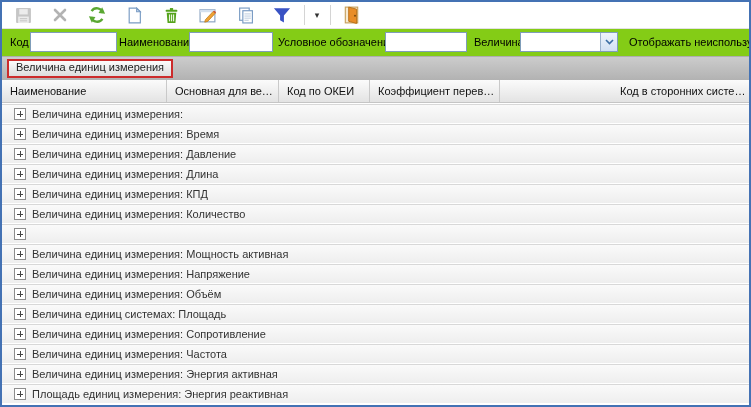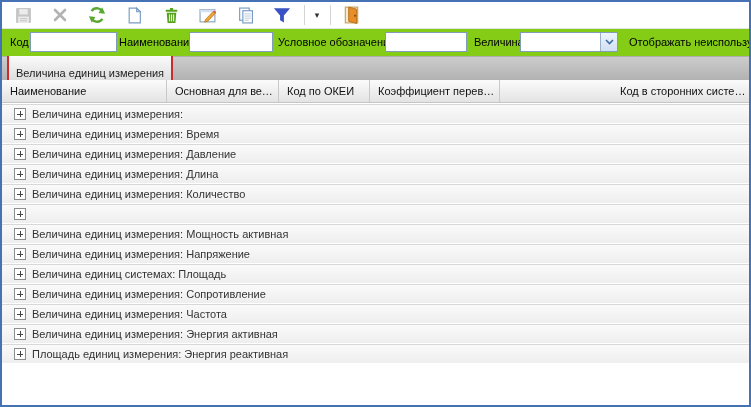--- a/index.html
+++ b/index.html
@@ -78,21 +78,21 @@
   .tabbar {
     height:24px; flex:0 0 24px;
     background:linear-gradient(#cccccc,#b2b2b2);
     border-top:1px solid #aeaeae;
     display:flex; align-items:center;
     padding-left:5px;
   }
   .tab {
     border:2px solid #cc2b2b;
     background:linear-gradient(#fcfcfc,#dcdcdc);
-    padding:12px 7px 3px 7px;
+    padding:0 7px 3px 7px;
     color:#1d1d1d;
     cursor:pointer;
   }
 
   
   .gridhead {
     height:23px; flex:0 0 23px;
     display:flex;
     background:linear-gradient(#fbfbfb,#e3e3e3);
     border-bottom:1px solid #c5c5c5;
@@ -271,40 +271,48 @@
   <div class="grow">
     <span class="plusbox"></span>
     <span class="row-label">Величина единиц измерения: Давление</span>
   </div>
 
   <div class="grow">
     <span class="plusbox"></span>
     <span class="row-label">Величина единиц измерения: Длина</span>
   </div>
 
+  <div class="grow">
+    <span class="plusbox"></span>
+    <span class="row-label">Величина единиц измерения: КПД</span>
+  </div>
 
   <div class="grow">
     <span class="plusbox"></span>
     <span class="row-label">Величина единиц измерения: Количество</span>
   </div>
 
   <div class="grow">
     <span class="plusbox"></span>
   </div>
 
   <div class="grow">
     <span class="plusbox"></span>
     <span class="row-label">Величина единиц измерения: Мощность активная</span>
   </div>
 
   <div class="grow">
     <span class="plusbox"></span>
     <span class="row-label">Величина единиц измерения: Напряжение</span>
   </div>
 
+  <div class="grow">
+    <span class="plusbox"></span>
+    <span class="row-label">Величина единиц измерения: Объём</span>
+  </div>
 
   <div class="grow">
     <span class="plusbox"></span>
     <span class="row-label">Величина единиц системах: Площадь</span>
   </div>
 
   <div class="grow">
     <span class="plusbox"></span>
     <span class="row-label">Величина единиц измерения: Сопротивление</span>
   </div>

